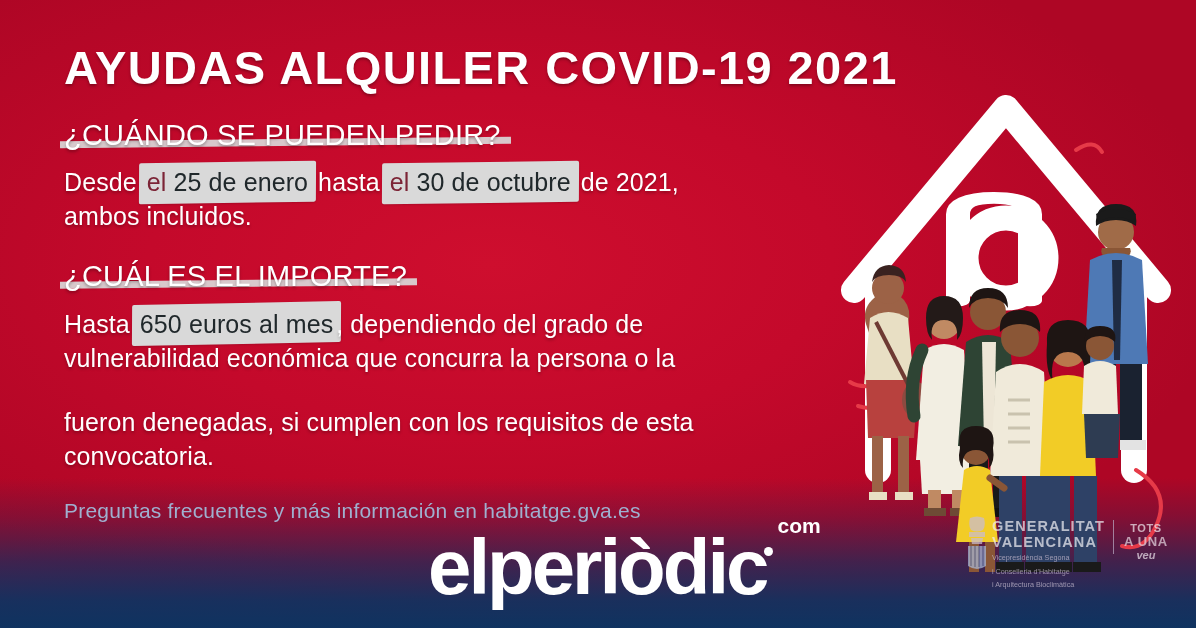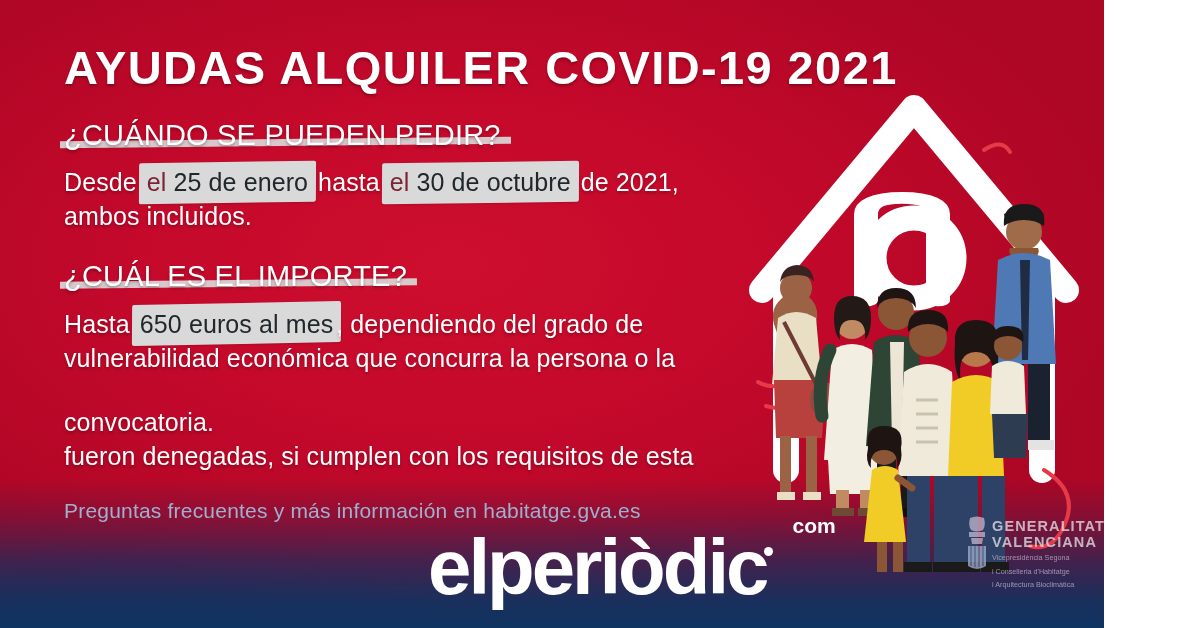--- a/index.html
+++ b/index.html
@@ -3,21 +3,21 @@
 <meta charset="utf-8">
 <style>
   * { box-sizing: border-box; margin: 0; padding: 0; }
   html, body {
     width: 1200px; height: 628px;
     font-family: "Liberation Sans", sans-serif;
     overflow: hidden;
   }
   #poster {
     position: relative;
-    width: 1104px; height: 628px;
+    width: 1196px; height: 628px;
     background: #C4092B;
     overflow: hidden;
   }
   
   #redshade {
     position: absolute; inset: 0;
     background:
       radial-gradient(ellipse 62% 58% at 41% 42%, #CE0E2E 0%, #C4092B 46%, #AE0625 100%);
   }
   
@@ -102,21 +102,21 @@
 
   
   #watermark {
     position: absolute; left: 428px; top: 528px; z-index: 30;
     font-size: 78px; font-weight: bold; color: #FFFFFF;
     letter-spacing: -3px; line-height: 1;
     white-space: nowrap;
   }
   #watermark .dotcom {
     font-size: 21px; font-weight: bold; letter-spacing: 0px;
-    vertical-align: super; position: relative; top: -34px; left: 17px;
+    vertical-align: super; position: relative; top: -34px; left: 2px;
   }
   #watermark .dot {
     display: inline-block; width: 9px; height: 9px; border-radius: 50%;
     background: #fff; position: relative; top: -38px; left: -2px;
   }
 
   
   #gva {
     position: absolute; left: 966px; top: 516px; z-index: 25;
     display: flex; align-items: flex-start; gap: 4px;
@@ -295,22 +295,22 @@
       <div class="body tight">
         <div>
           <span>Hasta </span><span class="hl h3">650 euros al mes</span><span>, dependiendo del grado de</span>
         </div>
         <div>vulnerabilidad económica que concurra la persona o la</div>
       </div>
     </div>
 
     <div class="block" style="margin-top:30px;">
       <div class="body tight">
+        <div>fueron denegadas, si cumplen con los requisitos de esta</div>
         <div>convocatoria.</div>
-        <div>fueron denegadas, si cumplen con los requisitos de esta</div>
       </div>
     </div>
 
     <div class="footlink">Preguntas frecuentes y más información en habitatge.gva.es</div>
   </div>
 
   <div id="purplehaze"></div>
   <div id="bottomfade"></div>
 
   <div id="gva">

